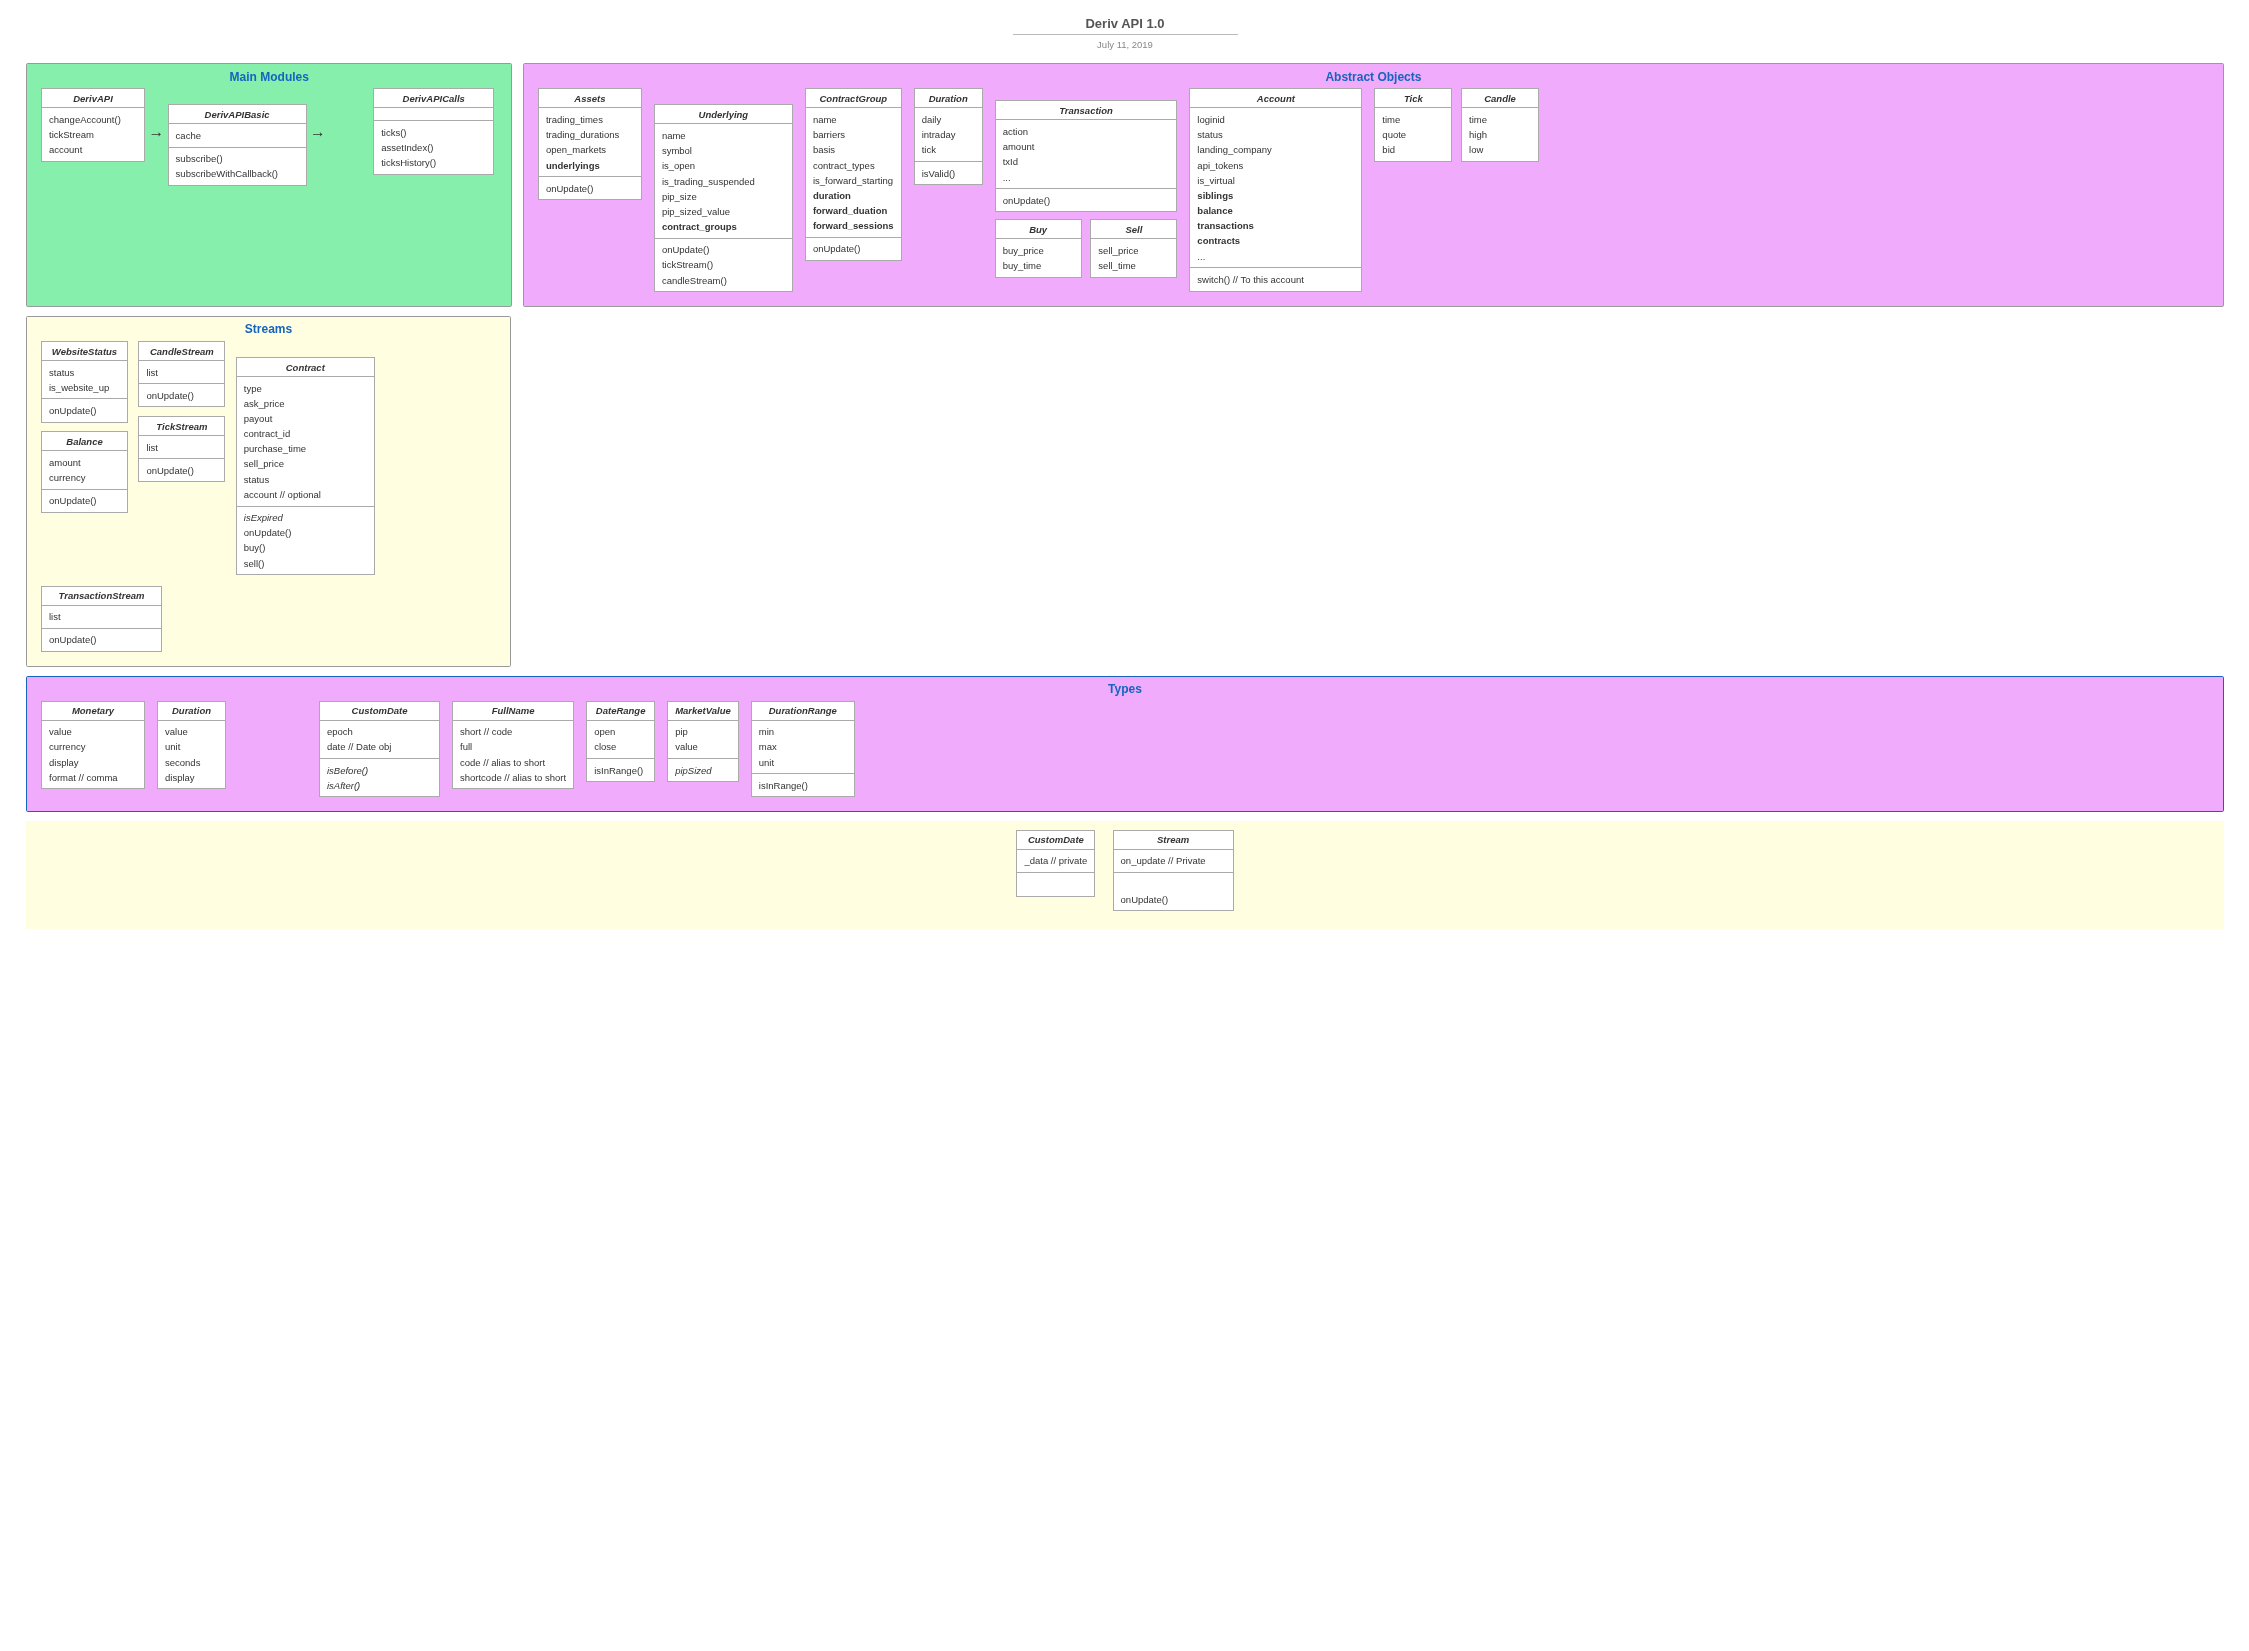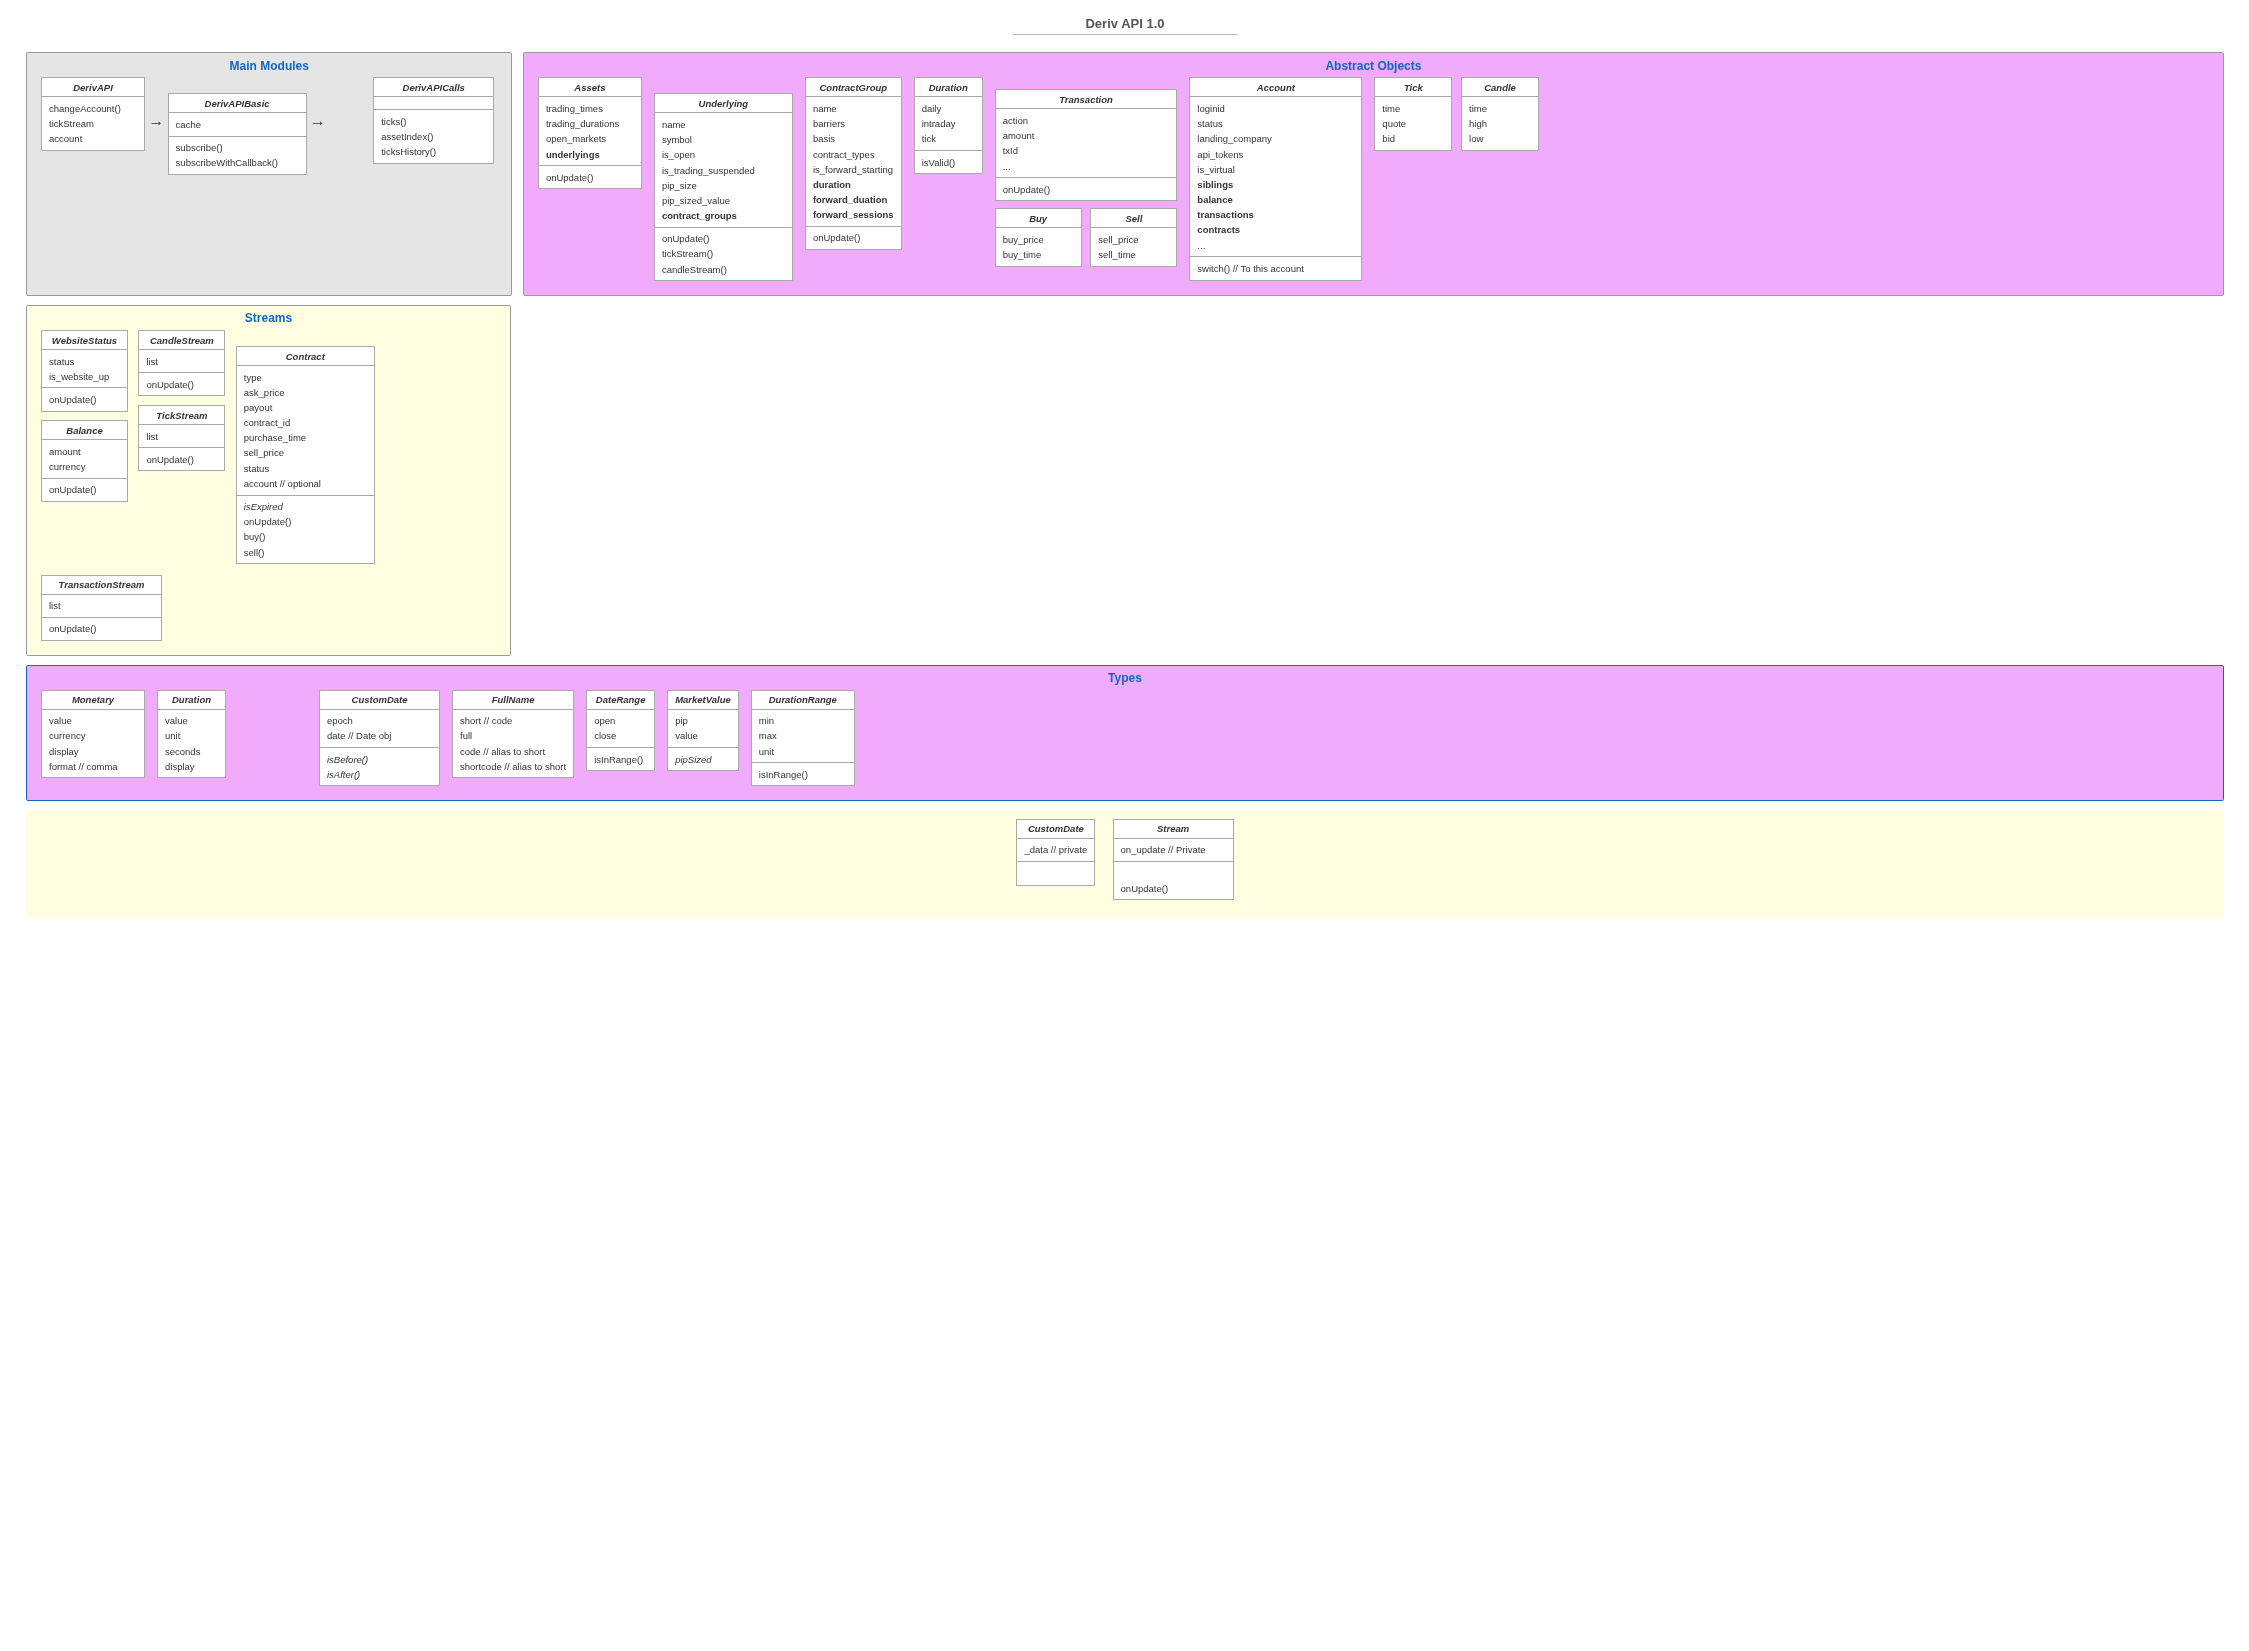--- a/index.html
+++ b/index.html
@@ -70,21 +70,21 @@
 
     
     .top-row {
       display: flex;
       flex-direction: row;
       gap: 10.4px;
       margin-bottom: 8.7px;
     }
     .main-modules-panel {
       border: 1.7px solid #999;
-      background: #e5e5e5;
+      background: #86efac;
       border-radius: 1.7px;
       position: relative;
       padding: 24px 17.3px 14px 14px;
       flex: 0 0 468px;
     }
     .abstract-objects-panel {
       border: 1.7px solid #999;
       background: #f0abfc;
       border-radius: 1.7px;
       position: relative;
@@ -123,20 +123,21 @@
     .w140 { min-width: 121px; }
     .w160 { min-width: 139px; margin-top: 16px; }
     .w200 { min-width: 173px; }
   </style>
 </head>
 <body>
 
 <div class="page-header">
   <div class="page-title">Deriv API 1.0</div>
   <hr style="width:225px;margin:3.5px auto;border:none;border-top:0.9px solid #bbb;">
+  <div class="page-subtitle">July 11, 2019</div>
 </div>
 
 <div class="main-container">
 
   <div class="top-row">
 
     <div class="main-modules-panel">
       <div class="panel-title">Main Modules</div>
       <div class="flex-row" style="align-items:flex-start; gap:0;">
 

